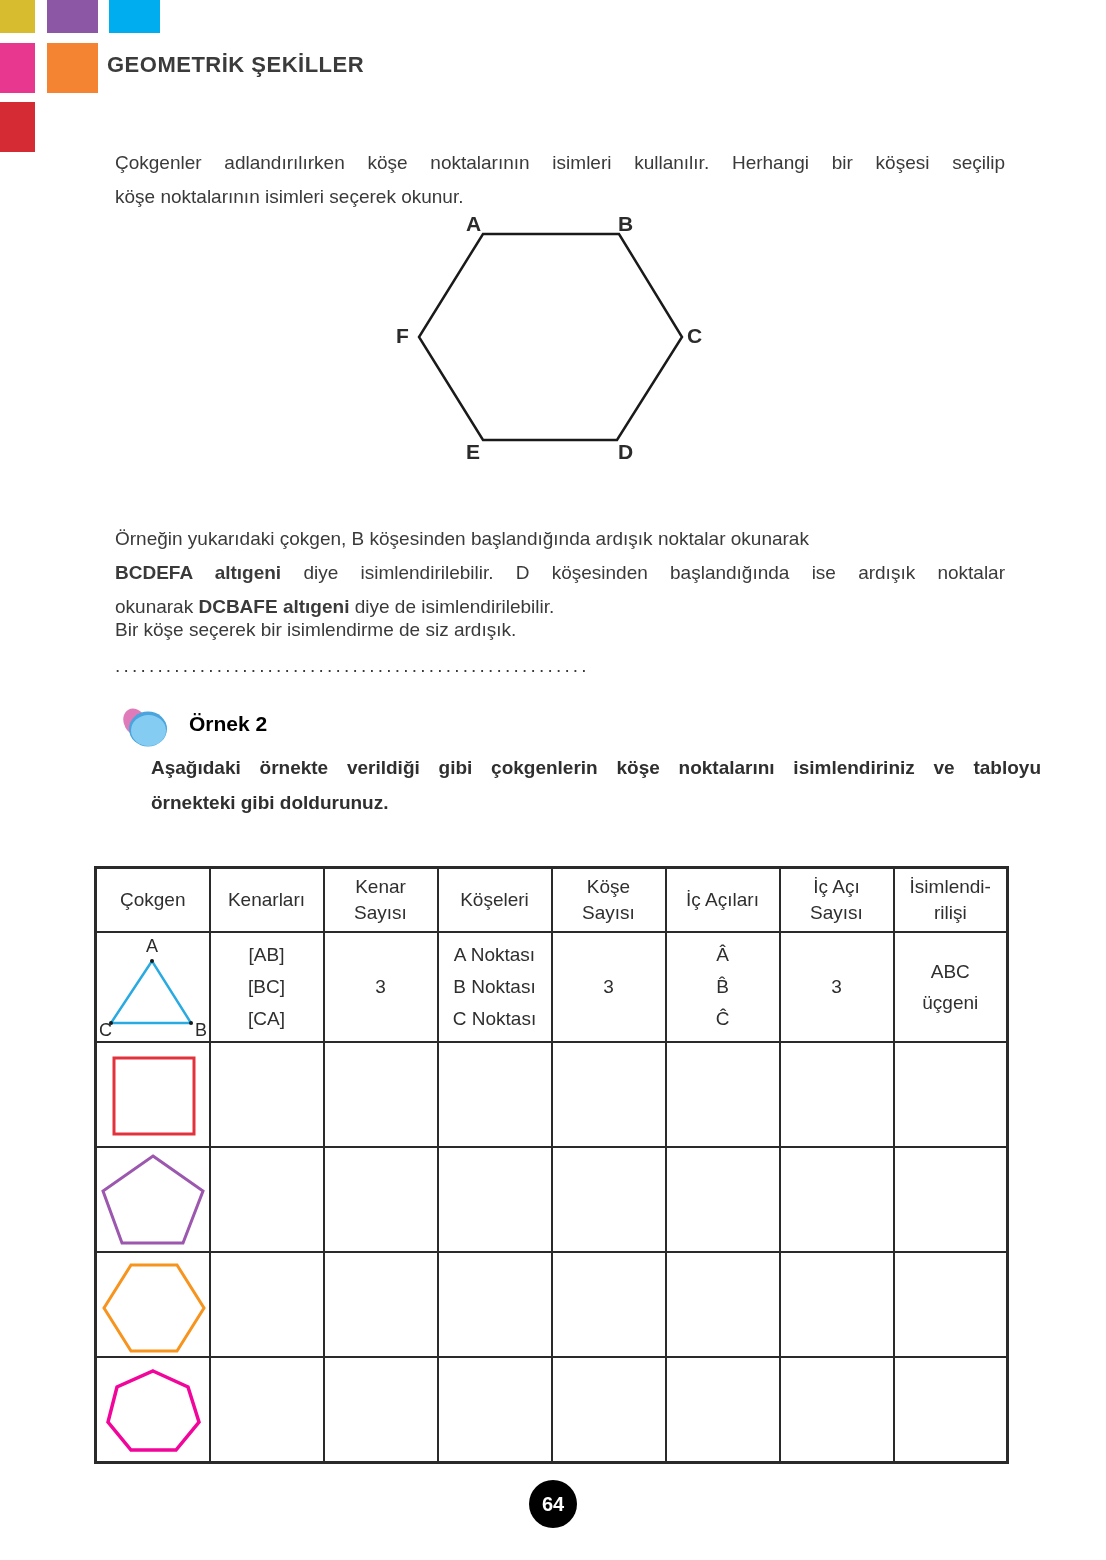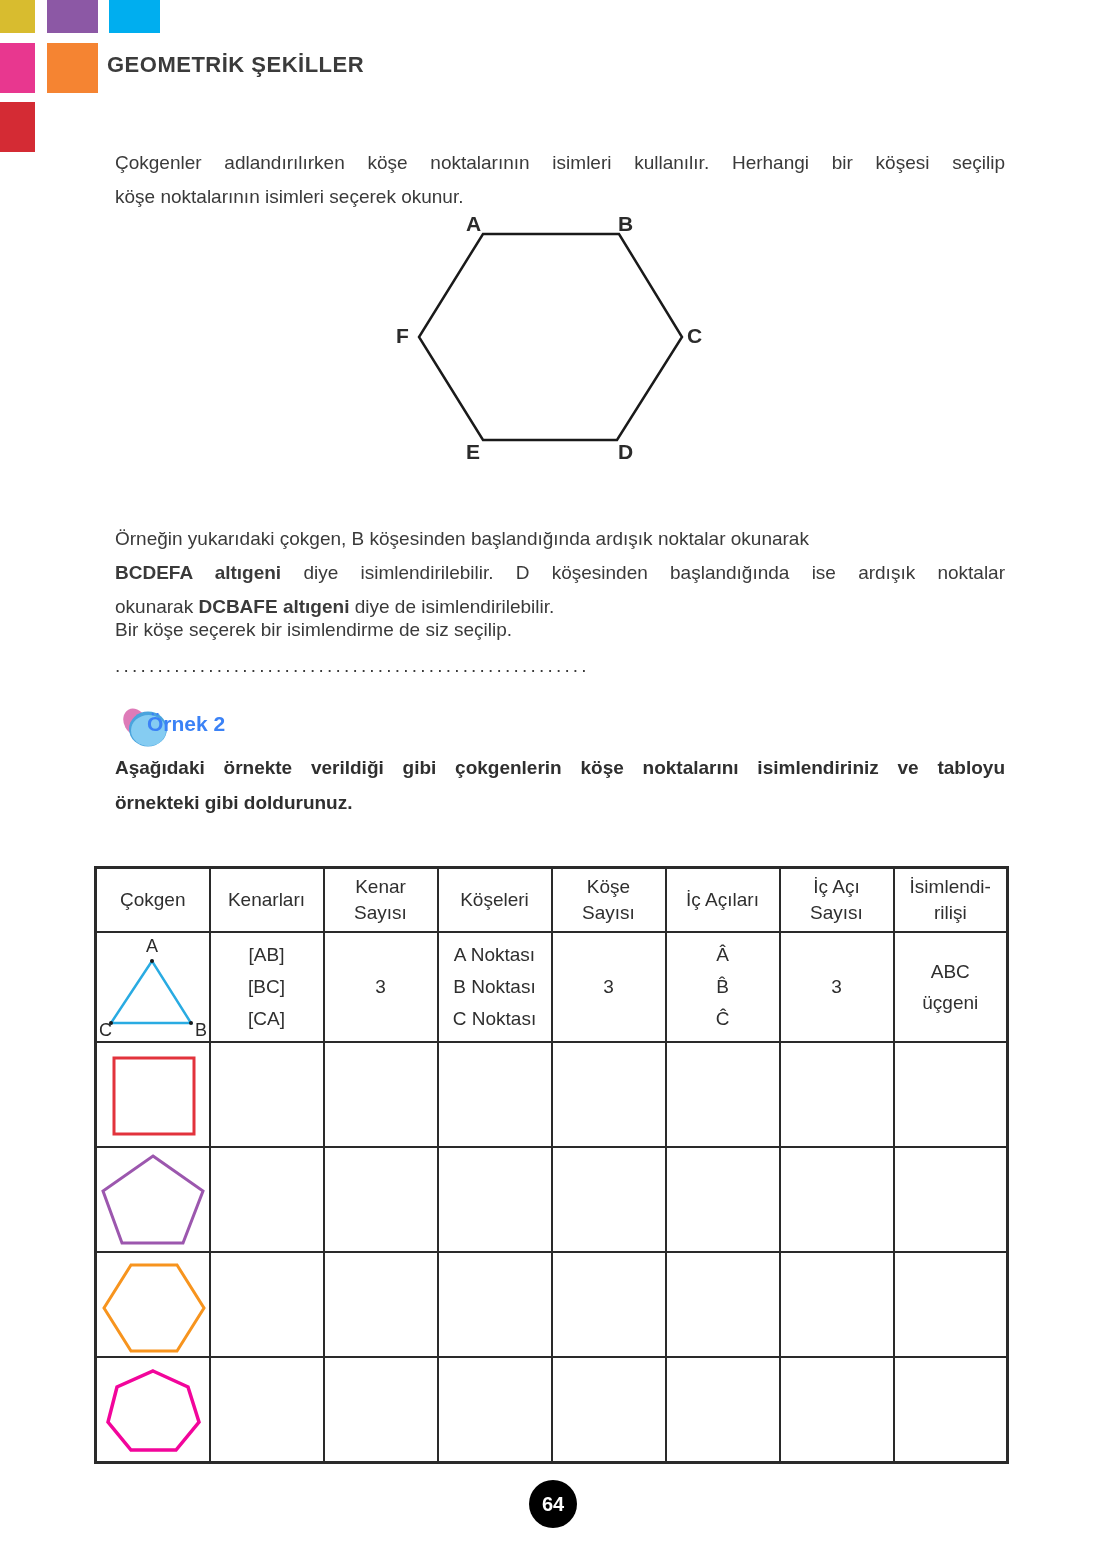--- a/index.html
+++ b/index.html
@@ -16,21 +16,21 @@
 
   
   .page-title {
     position: absolute; left: 107px; top: 52px;
     font-size: 22px; font-weight: bold; color: #3b3b3b; letter-spacing: 0.5px;
   }
 
   
   .para { position: absolute; left: 115px; width: 890px; font-size: 19px; line-height: 34px; color: #3a3a3a; }
   .jline { text-align: justify; text-align-last: justify; }
-  .bold-ink { font-weight: bold; color: #2f2f2f; }
+  .bold-ink { font-weight: bold; color: #2f2f2f; margin-left: 36px; }
 
   
   .hex-fig { position: absolute; left: 390px; top: 214px; width: 320px; height: 252px; }
   .hex-fig svg { position: absolute; left: 0; top: 0; }
   .vlabel { position: absolute; font-size: 21px; font-weight: bold; color: #2b2b2b; }
 
   .dots-line { position: absolute; left: 115px; top: 655px; font-size: 19px; letter-spacing: 3.2px; color: #3a3a3a; }
 
   
   .ornek-icon { position: absolute; left: 121px; top: 705px; width: 48px; height: 44px; }
@@ -93,29 +93,29 @@
   <span class="vlabel" style="left:76px; top:226px;">E</span>
   <span class="vlabel" style="left:6px; top:110px;">F</span>
 </div>
 
 <div class="para" style="top:478px;margin-top:44px;">
   <div>Örneğin yukarıdaki çokgen, B köşesinden başlandığında ardışık noktalar okunarak</div>
   <div class="jline"><b>BCDEFA altıgeni</b><span> diye isimlendirilebilir. D köşesinden başlandığında ise ardışık noktalar</span></div>
   <div><span>okunarak </span><b>DCBAFE altıgeni</b><span> diye de isimlendirilebilir.</span></div>
 </div>
 
-<div class="para" style="top:613px;">Bir köşe seçerek bir isimlendirme de siz seçilip.</div>
+<div class="para" style="top:613px;">Bir köşe seçerek bir isimlendirme de siz ardışık.</div>
 <div class="dots-line">........................................................</div>
 
 <svg class="ornek-icon" viewBox="0 0 48 44">
   <ellipse cx="14" cy="17" rx="11" ry="14" transform="rotate(-28 14 17)" fill="#de7bb8"></ellipse>
   <ellipse cx="27" cy="24" rx="19" ry="17.5" fill="#4aa4dd"></ellipse>
   <ellipse cx="27.5" cy="25.5" rx="17.5" ry="15.5" fill="#85ccf2"></ellipse>
 </svg>
-<div class="ornek-label" style="color: #3b82f6;">Örnek 2</div>
+<div class="ornek-label" style="color: #000000; margin-left: 42px;">Örnek 2</div>
 
 <div class="para bold-ink" style="top:750px; line-height:35px;">
   <div class="jline">Aşağıdaki örnekte verildiği gibi çokgenlerin köşe noktalarını isimlendiriniz ve tabloyu</div>
   <div>örnekteki gibi doldurunuz.</div>
 </div>
 
 <table class="ptable">
   <tbody>
       <tr>
     <th class="pre">Çokgen</th>

